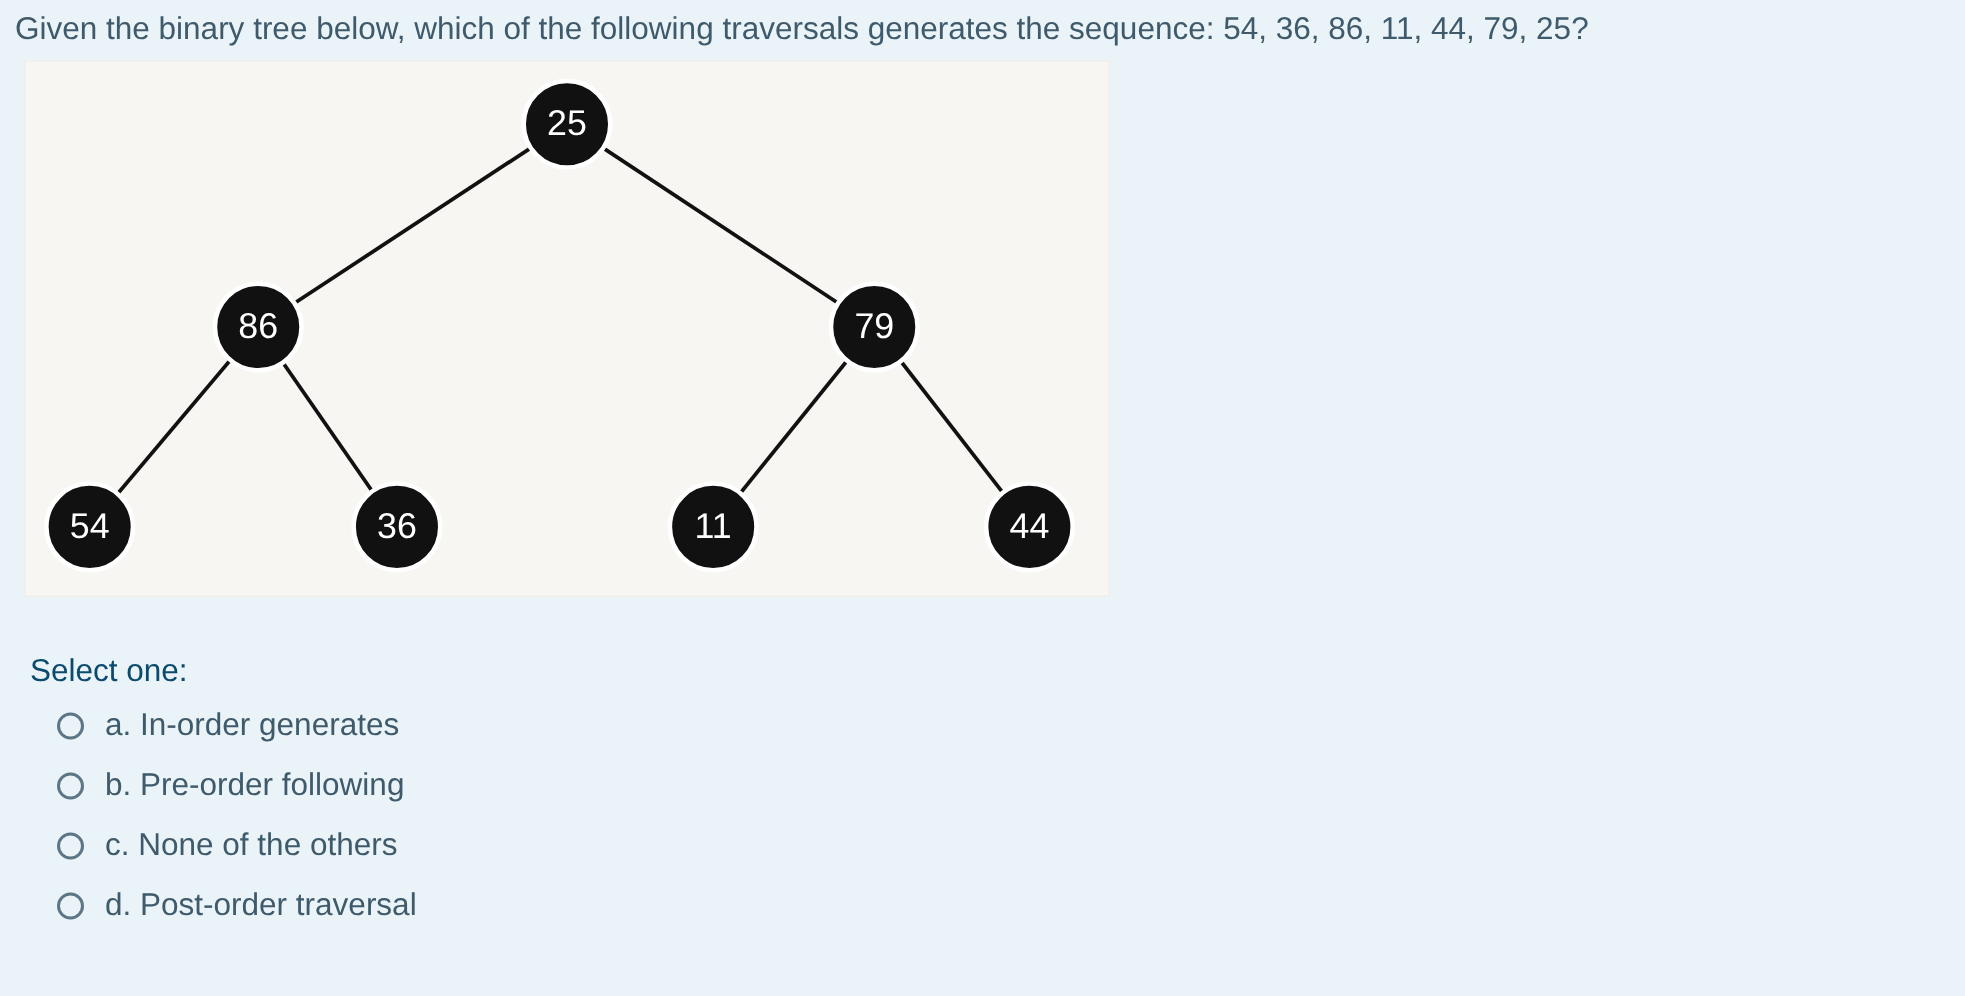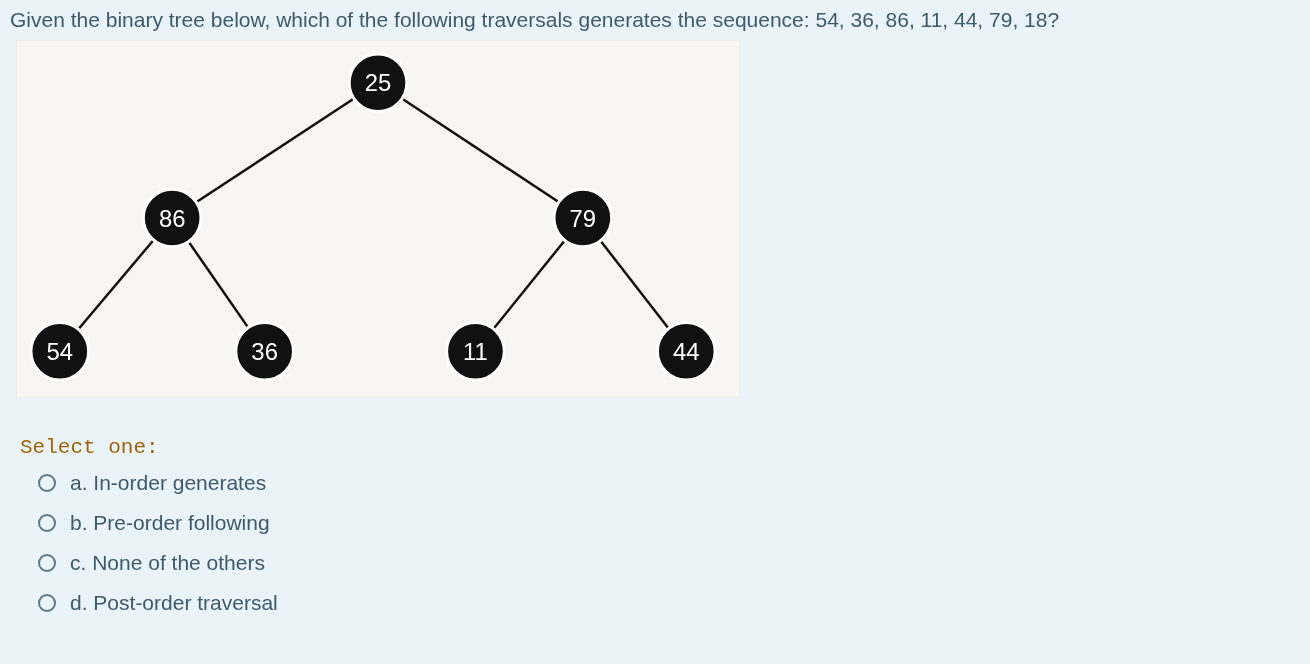--- a/index.html
+++ b/index.html
@@ -45,23 +45,22 @@
     font-family: Arial, Helvetica, sans-serif;
     text-anchor: middle;
     dominant-baseline: central;
   }
   .edge {
     stroke: #111;
     stroke-width: 2.5;
   }
   .select-one {
     font-size: 21px;
-    color: #a16207;
+    color: #0c4a6e;
     margin: 38px 0 12px 10px;
-    font-family: Liberation Mono, monospace;
   }
   .options {
     margin-left: 28px;
   }
   .option {
     display: flex;
     align-items: center;
     gap: 14px;
     margin-bottom: 16px;
     font-size: 21px;
@@ -77,21 +76,21 @@
     cursor: pointer;
   }
   .option-label {
     cursor: pointer;
   }
 </style>
 </head>
 <body>
 
 <div class="page">
-  <div class="qtext">Given the binary tree below, which of the following traversals generates the sequence: 54, 36, 86, 11, 44, 79, 18?</div>
+  <div class="qtext">Given the binary tree below, which of the following traversals generates the sequence: 54, 36, 86, 11, 44, 79, 25?</div>
 
   <div class="tree-wrapper">
     <svg class="tree-svg" viewBox="0 0 724 358">
 
       <line class="edge" x1="362" y1="42" x2="155" y2="178"></line>
       <line class="edge" x1="362" y1="42" x2="568" y2="178"></line>
       <line class="edge" x1="155" y1="178" x2="42" y2="312"></line>
       <line class="edge" x1="155" y1="178" x2="248" y2="312"></line>
       <line class="edge" x1="568" y1="178" x2="460" y2="312"></line>
       <line class="edge" x1="568" y1="178" x2="672" y2="312"></line>

